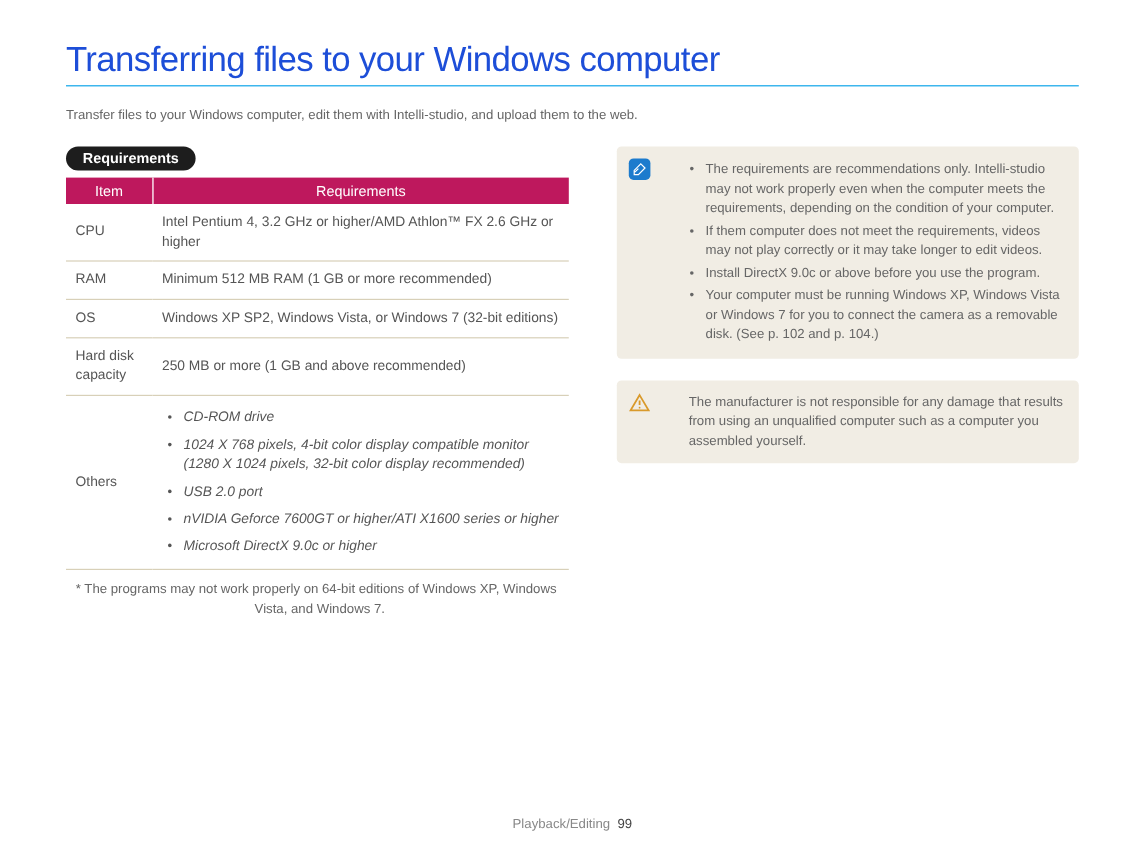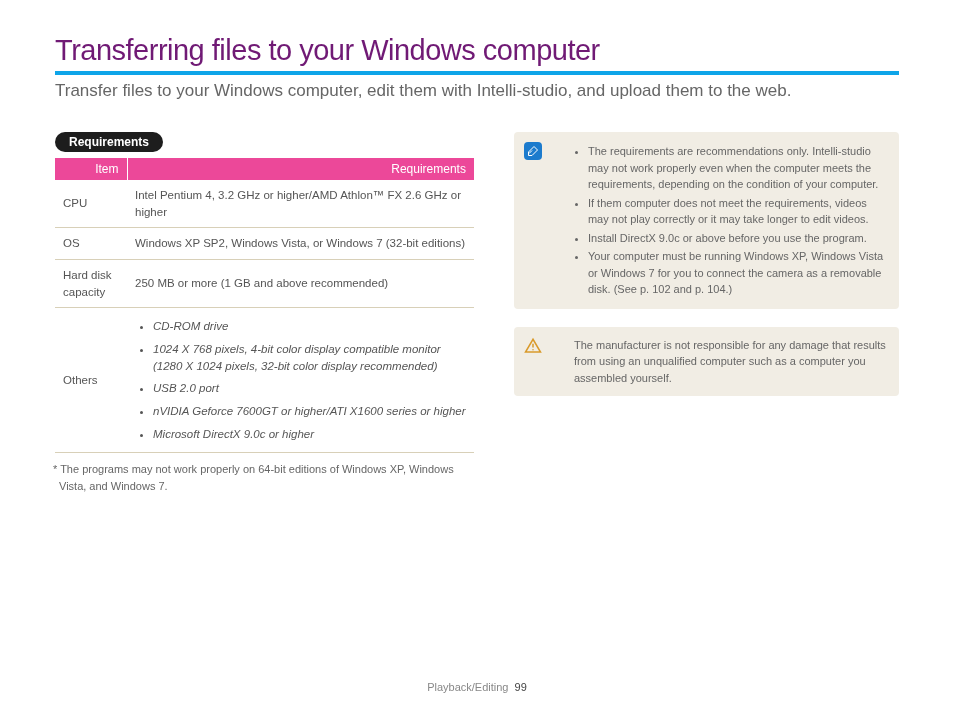--- a/index.html
+++ b/index.html
@@ -8,31 +8,31 @@
     width: 954px;
     height: 720px;
     background: #fff;
     padding: 34px 55px 20px 55px;
     position: relative;
     color: #555;
     font-size: 12px;
   }
   .title {
     font-size: 29px;
-    color: #701a75;
+    color: #1d4ed8;
     font-weight: 400;
     letter-spacing: -0.5px;
-    border-bottom: 4px solid #0ea5e9;
+    border-bottom: 1px solid #0ea5e9;
     padding-bottom: 4px;
-    margin-bottom: 6px;
+    margin-bottom: 18px;
   }
   .intro {
-    font-size: 17px;
+    font-size: 11px;
     color: #666;
-    margin-bottom: 31px;
+    margin-bottom: 20px;
   }
   .cols { display: flex; gap: 40px; }
   .left { width: 420px; }
   .right { width: 386px; }
   .pill {
     display: inline-block;
     background: #1d1d1d;
     color: #fff;
     font-size: 12px;
     font-weight: bold;
@@ -40,24 +40,24 @@
     border-radius: 10px;
     margin-bottom: 6px;
   }
   table {
     width: 100%;
     border-collapse: collapse;
     font-size: 11.5px;
     color: #555;
   }
   thead th {
-    background: #ec4899;
+    background: #be185d;
     color: #fff;
     font-weight: normal;
-    text-align: right;
+    text-align: center;
     padding: 4px 8px;
     font-size: 12px;
   }
   thead th:first-child { width: 72px; border-right: 1px solid #fff;}
   tbody td {
     padding: 7px 8px 7px 8px;
     border-bottom: 1px solid #d8d0b8;
     vertical-align: middle;
     line-height: 1.45;
   }
@@ -65,20 +65,21 @@
   tbody tr.others td:first-child { vertical-align: middle; }
   tbody ul { list-style: disc; padding-left: 18px; }
   tbody ul li { padding: 3px 0; font-style: italic; }
   .footnote {
     font-size: 11px;
     color: #666;
     margin-top: 8px;
     line-height: 1.5;
     padding-left: 4px;
     text-indent: -6px;
+    text-align: center;
   }
   .notebox {
     background: #f1ede4;
     border-radius: 4px;
     padding: 10px 12px 10px 60px;
     position: relative;
     font-size: 11px;
     color: #666;
     line-height: 1.5;
     margin-bottom: 18px;
@@ -128,20 +129,24 @@
           <th>Item</th>
           <th>Requirements</th>
         </tr>
       </thead>
       <tbody>
         <tr>
           <td>CPU</td>
           <td>Intel Pentium 4, 3.2 GHz or higher/AMD Athlon™ FX 2.6 GHz or higher</td>
         </tr>
         <tr>
+          <td>RAM</td>
+          <td>Minimum 512 MB RAM (1 GB or more recommended)</td>
+        </tr>
+        <tr>
           <td>OS</td>
           <td>Windows XP SP2, Windows Vista, or Windows 7 (32-bit editions)</td>
         </tr>
         <tr>
           <td>Hard disk capacity</td>
           <td>250 MB or more (1 GB and above recommended)</td>
         </tr>
         <tr class="others">
           <td>Others</td>
           <td>

